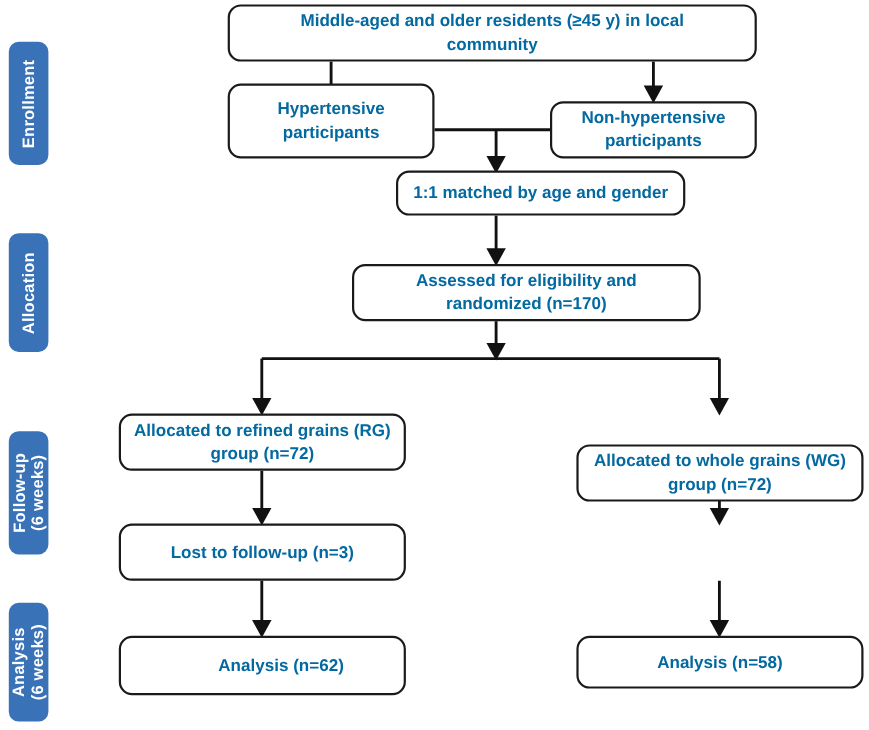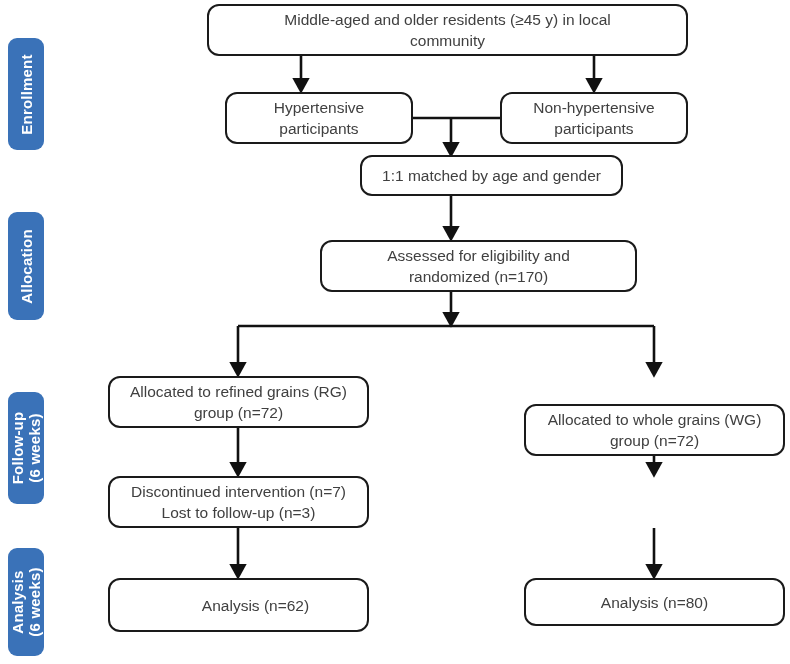--- a/index.html
+++ b/index.html
@@ -50,22 +50,22 @@
   .node-box {
     position: absolute;
     box-sizing: border-box;
     border: 2.6px solid #1a1a1a;
     border-radius: 12px;
     background: #ffffff;
     display: flex;
     align-items: center;
     justify-content: center;
     text-align: center;
-    color: #404040;
-    font-weight: normal;
+    color: #0369a1;
+    font-weight: bold;
     font-size: 15.5px;
     line-height: 21px;
     font-family: "Liberation Sans", sans-serif;
     padding: 2px 6px;
   }
   .node-box .txt {
     display: block;
     width: 100%;
   }
   .node-box .txt .ln {
@@ -135,21 +135,21 @@
     </span>
   </div>
 
   <div class="node-box" style="left: 207px; top: 4px; width: 481px; height: 52px; border-color: rgb(26, 26, 26);">
     <span class="txt">
       <span class="ln">Middle-aged and older residents (≥45 y) in local</span>
       <span class="ln">community</span>
     </span>
   </div>
 
-  <div class="node-box" style="left: 207px; top: 92px; width: 188px; height: 52px; border-color: rgb(26, 26, 26); margin-left: 18px;">
+  <div class="node-box" style="left: 207px; top: 76px; width: 188px; height: 68px; border-color: rgb(26, 26, 26);">
     <span class="txt">
       <span class="ln">Hypertensive</span>
       <span class="ln">participants</span>
     </span>
   </div>
 
   <div class="node-box" style="left: 500px; top: 92px; width: 188px; height: 52px; border-color: rgb(26, 26, 26); justify-content: flex-end;">
     <span class="txt">
       <span class="ln">Non-hypertensive</span>
       <span class="ln">participants</span>
@@ -178,31 +178,30 @@
 
   <div class="node-box" style="left: 524px; top: 376px; width: 261px; height: 52px; border-color: rgb(26, 26, 26); margin-top: 28px;">
     <span class="txt">
       <span class="ln">Allocated to whole grains (WG)</span>
       <span class="ln">group (n=72)</span>
     </span>
   </div>
 
   <div class="node-box" style="left: 108px; top: 476px; width: 261px; height: 52px; border-color: rgb(26, 26, 26);">
     <span class="txt">
-      <span class="ln">Discontinued intervention (n=7)</span>
       <span class="ln">Lost to follow-up (n=3)</span>
     </span>
   </div>
 
 
   <div class="node-box" style="left: 108px; top: 578px; width: 261px; height: 54px; border-color: rgb(26, 26, 26); padding-left: 40px;">
     <span class="txt">
       <span class="ln">Analysis (n=62)</span>
     </span>
   </div>
 
   <div class="node-box" style="left: 524px; top: 578px; width: 261px; height: 48px; border-color: rgb(26, 26, 26);">
     <span class="txt">
-      <span class="ln">Analysis (n=80)</span>
+      <span class="ln">Analysis (n=58)</span>
     </span>
   </div>
 
 </div>
 
 </body></html>

